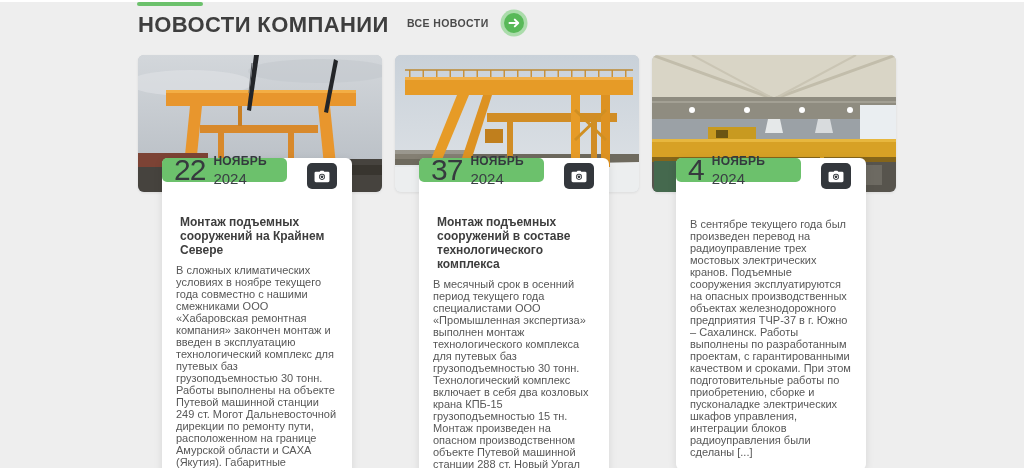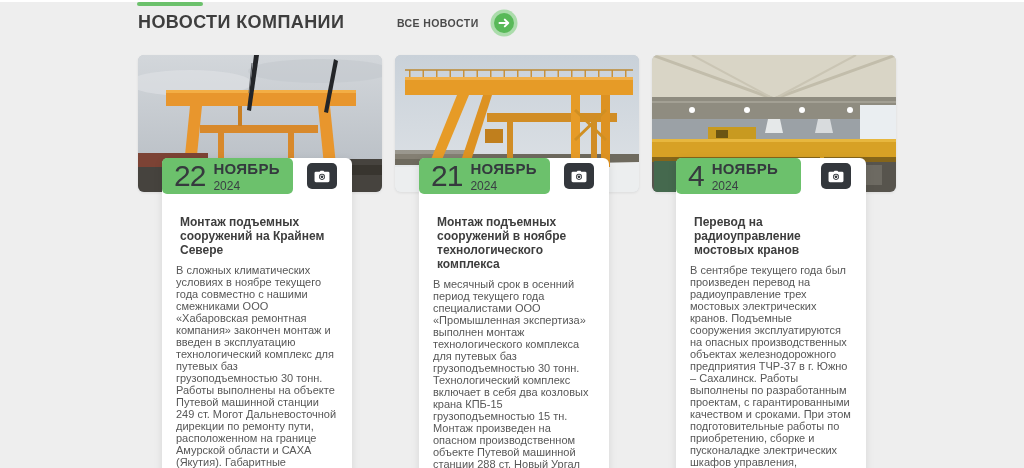--- a/index.html
+++ b/index.html
@@ -6,49 +6,49 @@
   body{
     width:1024px;height:468px;overflow:hidden;position:relative;
     background:#eeeeee;
     font-family:"Liberation Sans", sans-serif;
     -webkit-font-smoothing:antialiased;
   }
   .top-strip{position:absolute;top:0;left:0;width:1024px;height:2px;background:#ffffff;}
   .accent-bar{position:absolute;left:137px;top:2px;width:66px;height:4px;border-radius:2px;background:#6cc16c;}
   .section-title{
     position:absolute;left:138px;top:12px;margin:0;
-    font-size:18px;font-weight:700;color:#3e3e3e;letter-spacing:.4px;
+    font-size:22px;font-weight:700;color:#3e3e3e;letter-spacing:.4px;
   }
   .all-news{
-    position:absolute;left:397px;top:9px;display:flex;align-items:center;gap:11px;
+    position:absolute;left:407px;top:9px;display:flex;align-items:center;gap:11px;
     cursor:pointer;text-decoration:none;
   }
   .all-news-label{font-size:10.5px;font-weight:700;color:#4a4a4a;letter-spacing:.4px;}
   .cards{
     position:absolute;left:138px;top:55px;display:flex;gap:13px;align-items:flex-start;
   }
   .card{position:relative;width:244px;}
   .photo{
     width:244px;height:137px;border-radius:6px;overflow:hidden;display:block;
     box-shadow:0 1px 3px rgba(0,0,0,.08);cursor:pointer;background:#c4c9cf;
   }
   .photo svg{display:block;width:244px;height:137px;}
   .panel{
     position:absolute;left:24px;top:103px;width:190px;background:#ffffff;
     border-radius:6px;box-shadow:0 2px 8px rgba(0,0,0,.10);
   }
   .panel-head{position:relative;height:36px;}
   .date-badge{
-    position:absolute;left:0;top:0;height:36px;display:inline-flex;align-items:center;
+    position:absolute;left:0;top:0;height:24px;display:inline-flex;align-items:center;
     background:#6cc16c;border-radius:5px;padding:0 13px 0 12px;gap:8px;min-width:100px;
   }
   .date-day{font-size:30px;font-weight:400;color:#363a3e;letter-spacing:-1px;line-height:1;}
   .date-col{display:flex;flex-direction:column;justify-content:center;line-height:1;}
-  .date-month{font-size:15px;font-weight:700;color:#343a3e;letter-spacing:.3px;}
-  .date-year{font-size:12px;font-weight:400;color:#3a4044;margin-top:4px;}
+  .date-month{font-size:12px;font-weight:700;color:#343a3e;letter-spacing:.3px;}
+  .date-year{font-size:15px;font-weight:400;color:#3a4044;margin-top:4px;}
   .camera-badge{
     position:absolute;right:15px;top:5px;width:30px;height:26px;border-radius:5px;
     background:#33373c;display:flex;align-items:center;justify-content:center;cursor:pointer;
   }
   .panel-body{padding:17px 14px 12px 14px;}
   .card-title{
     margin:4px;font-size:12px;font-weight:700;color:#3d3d3d;line-height:14px;cursor:pointer;
   }
   .card-text{
     margin:7px 0 0 0;font-size:11px;font-weight:400;color:#575757;line-height:12px;
@@ -155,36 +155,36 @@
         <rect x="176" y="40" width="9" height="72" fill="#e69b27"></rect>
         <rect x="206" y="40" width="9" height="72" fill="#dd9222"></rect>
         <line x1="180" y1="55" x2="211" y2="85" stroke="#d08f22" stroke-width="3"></line>
         <line x1="211" y1="55" x2="180" y2="85" stroke="#d08f22" stroke-width="3"></line>
         <rect x="90" y="74" width="18" height="14" fill="#c07f1d"></rect>
       </svg>
     </div>
     <div class="panel">
       <div class="panel-head">
         <div class="date-badge">
-          <span class="date-day">21</span>
+          <span class="date-day">37</span>
           <span class="date-col">
             <span class="date-month">НОЯБРЬ</span>
             <span class="date-year">2024</span>
           </span>
         </div>
         <div class="camera-badge">
           <svg width="16" height="13" viewBox="0 0 18 14">
             <path d="M6.4 1.6 L7.4 .4 H10.6 L11.6 1.6 H15.8 A1.6 1.6 0 0 1 17.4 3.2 V11.8 A1.6 1.6 0 0 1 15.8 13.4 H2.2 A1.6 1.6 0 0 1 .6 11.8 V3.2 A1.6 1.6 0 0 1 2.2 1.6 Z" fill="#ffffff"></path>
             <circle cx="9" cy="7.4" r="3.4" fill="#33373c"></circle>
             <circle cx="9" cy="7.4" r="2" fill="none" stroke="#ffffff" stroke-width="1"></circle>
           </svg>
         </div>
       </div>
       <div class="panel-body">
-        <h3 class="card-title">Монтаж подъемных сооружений в ноябре технологического комплекса</h3>
+        <h3 class="card-title">Монтаж подъемных сооружений в составе технологического комплекса</h3>
         <p class="card-text">В месячный срок в осенний период текущего года специалистами ООО «Промышленная экспертиза» выполнен монтаж технологического комплекса для путевых баз грузоподъемностью 30 тонн. Технологический комплекс включает в себя два козловых крана КПБ-15 грузоподъемностью 15 тн. Монтаж произведен на опасном производственном объекте Путевой машинной станции 288 ст. Новый Ургал Дальневосточной дирекции по ремонту пути. Сложный сборочный процесс [...]</p>
 
       </div>
     </div>
   </div>
 
   <div class="card">
     <div class="photo">
       <svg viewBox="0 0 244 137" preserveAspectRatio="none">
         <rect width="244" height="70" fill="#d9d5c6"></rect>
@@ -223,19 +223,18 @@
         </div>
         <div class="camera-badge">
           <svg width="16" height="13" viewBox="0 0 18 14">
             <path d="M6.4 1.6 L7.4 .4 H10.6 L11.6 1.6 H15.8 A1.6 1.6 0 0 1 17.4 3.2 V11.8 A1.6 1.6 0 0 1 15.8 13.4 H2.2 A1.6 1.6 0 0 1 .6 11.8 V3.2 A1.6 1.6 0 0 1 2.2 1.6 Z" fill="#ffffff"></path>
             <circle cx="9" cy="7.4" r="3.4" fill="#33373c"></circle>
             <circle cx="9" cy="7.4" r="2" fill="none" stroke="#ffffff" stroke-width="1"></circle>
           </svg>
         </div>
       </div>
       <div class="panel-body">
-        <h3 class="card-title">Перевод на радиоуправление мостовых кранов</h3>
         <p class="card-text">В сентябре текущего года был произведен перевод на радиоуправление трех мостовых электрических кранов. Подъемные сооружения эксплуатируются на опасных производственных объектах железнодорожного предприятия ТЧР-37 в г. Южно – Сахалинск. Работы выполнены по разработанным проектам, с гарантированными качеством и сроками. При этом подготовительные работы по приобретению, сборке и пусконаладке электрических шкафов управления, интеграции блоков радиоуправления были сделаны [...]</p>
       </div>
     </div>
   </div>
 
 </div>
 
 </body></html>

